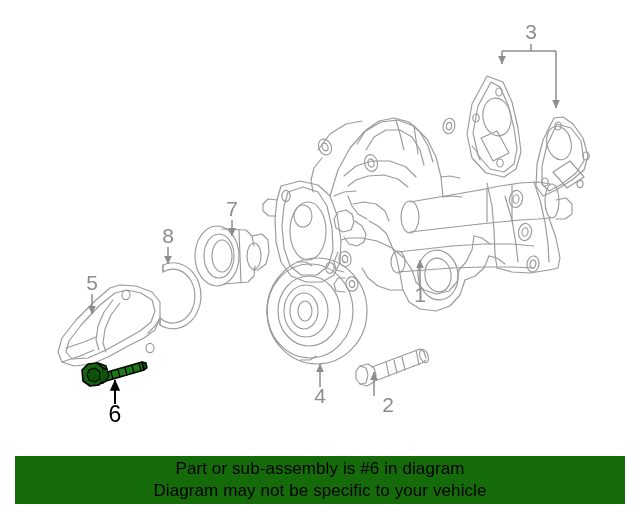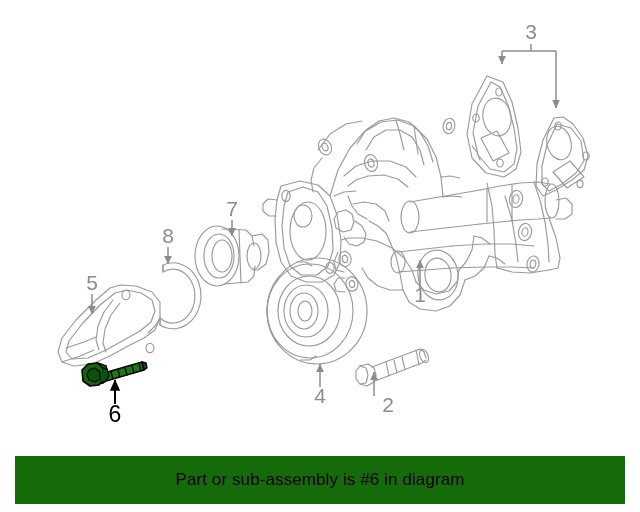--- a/index.html
+++ b/index.html
@@ -313,13 +313,14 @@
       <text x="92" y="290" text-anchor="middle" fill="#8c8c8c">5</text>
       <text x="115" y="422" text-anchor="middle" fill="#000000" font-size="23">6</text>
       <text x="232" y="216" text-anchor="middle" fill="#8c8c8c">7</text>
       <text x="168" y="243" text-anchor="middle" fill="#8c8c8c">8</text>
     </g>
   </svg>
 </div>
 
 <div class="callout-banner">
   <div class="callout-line">Part or sub-assembly is #6 in diagram</div>
+  <div class="callout-line">Diagram may not be specific to your vehicle</div>
 </div>
 
 </body></html>

